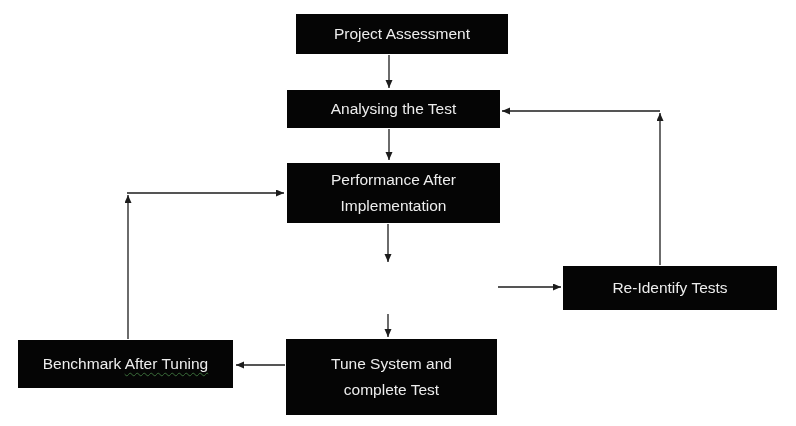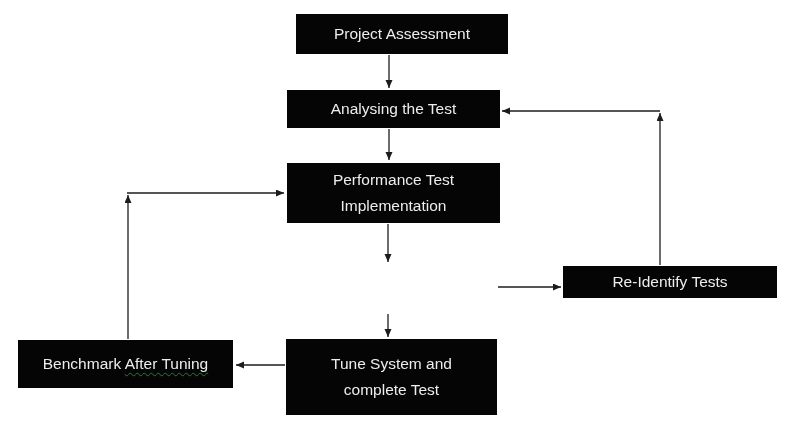--- a/index.html
+++ b/index.html
@@ -36,21 +36,21 @@
     line-height: 26px;
     white-space: pre-line;
     box-sizing: border-box;
     padding: 0 6px;
   }
   .node-project        { left: 288px; top: 14px;  width: 212px; height: 40px; margin-left: 8px; }
   .node-planning       { left: 287px; top: 90px;  width: 213px; height: 38px; }
   .node-implementation { left: 287px; top: 163px; width: 213px; height: 60px; }
   .node-analysing      { left: 287px; top: 264px; width: 210px; height: 49px; }
   .node-tune           { left: 286px; top: 339px; width: 211px; height: 76px; }
-  .node-reidentify     { left: 563px; top: 266px; width: 214px; height: 32px; }
+  .node-reidentify     { left: 563px; top: 266px; width: 214px; height: 44px; }
   .node-benchmark      { left: 18px;  top: 340px; width: 215px; height: 48px; }
   .flagged-text {
     text-decoration: underline;
     text-decoration-style: wavy;
     text-decoration-color: #3a6e3a;
     text-decoration-thickness: 1px;
     text-underline-offset: 3px;
   }
   .connector-stroke {
     stroke: #1c1c1c;
@@ -107,21 +107,21 @@
 
   <div class="node node-project">
     <span>Project Assessment</span>
   </div>
 
   <div class="node node-planning">
     <span>Analysing the Test</span>
   </div>
 
   <div class="node node-implementation">
-    <span>Performance Test
+    <span>Performance After
 Implementation</span>
   </div>
 
 
   <div class="node node-tune">
     <span>Tune System and
 complete Test</span>
   </div>
 
   <div class="node node-reidentify">

